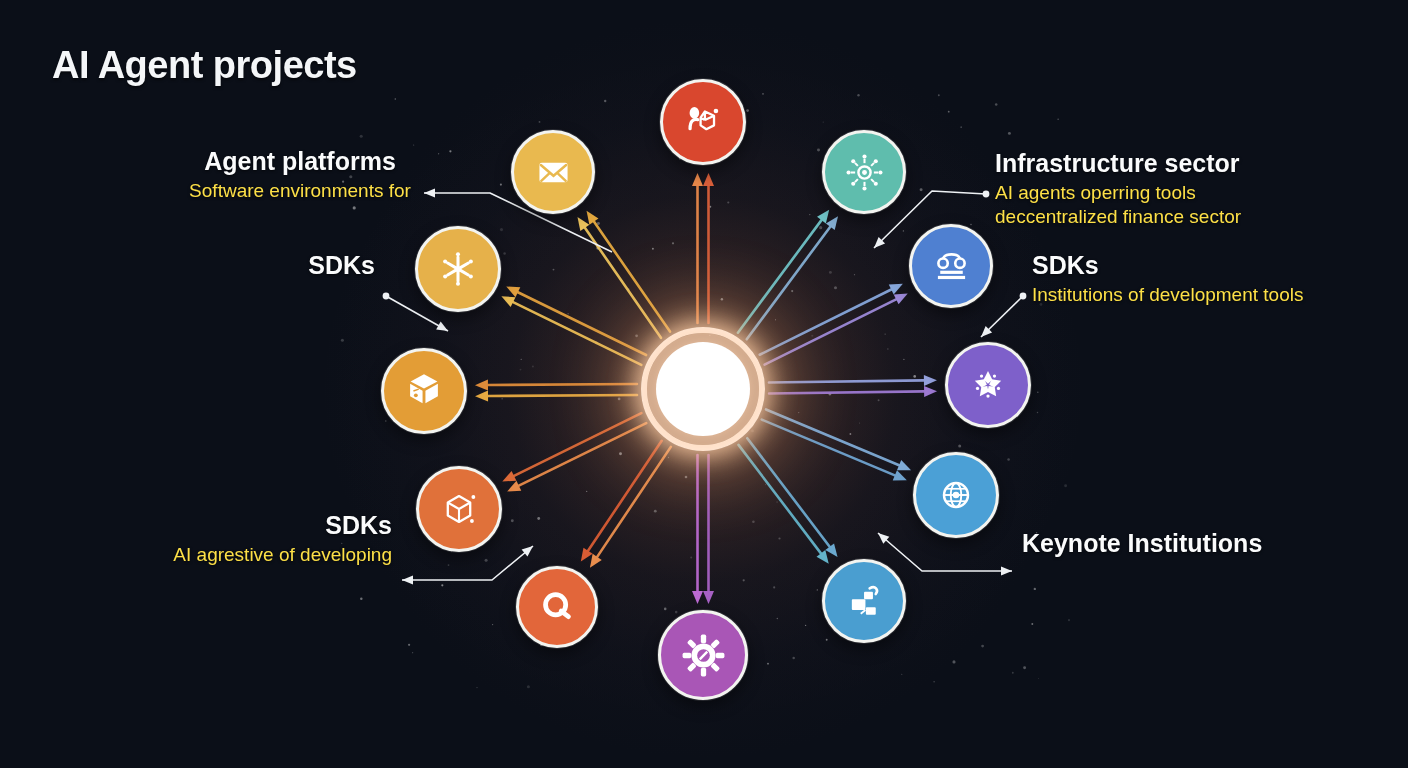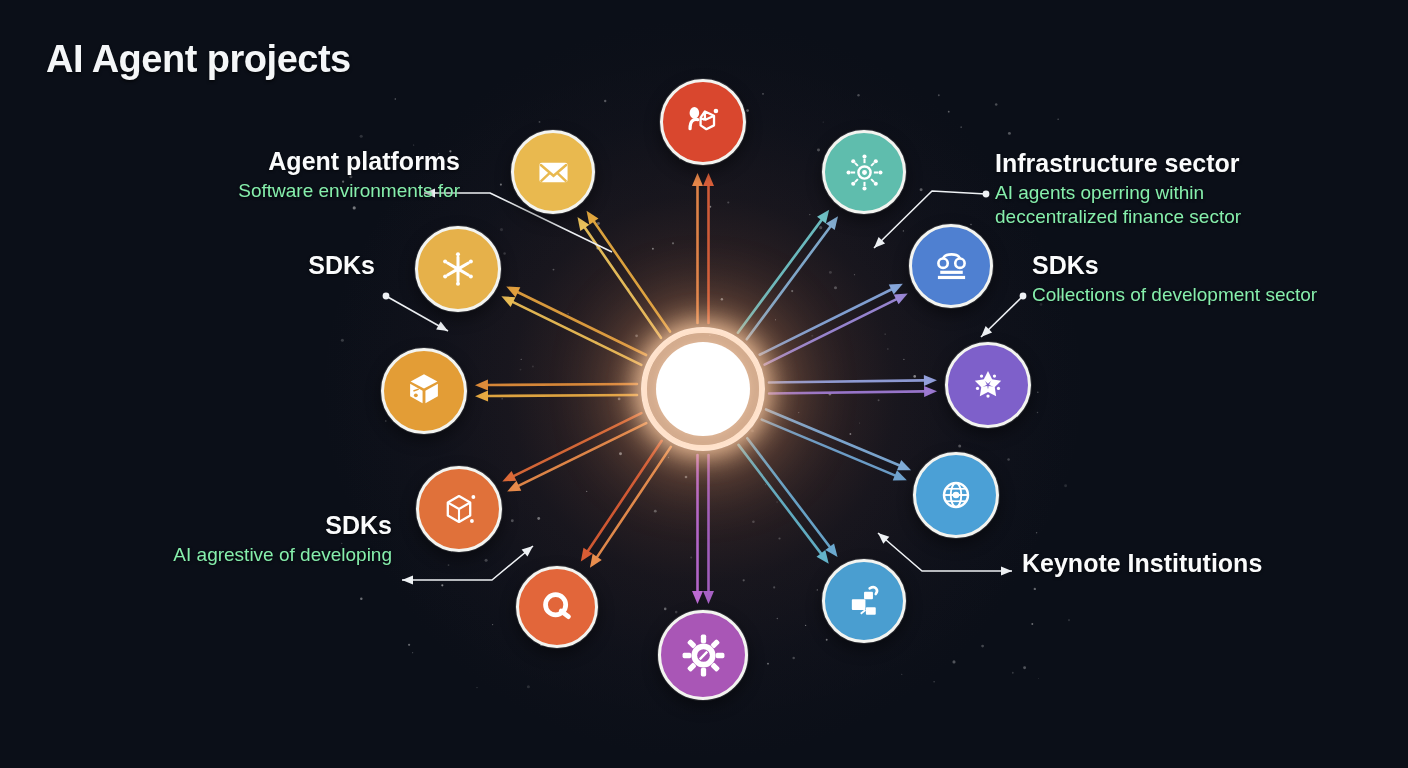--- a/index.html
+++ b/index.html
@@ -9,46 +9,46 @@
     font-family:"Liberation Sans", sans-serif;color:#f2f4f6;
   }
   .glow{
     position:absolute;inset:0;pointer-events:none;
     background:
       radial-gradient(circle at 703px 389px, rgba(255,195,150,.34) 0%, rgba(190,110,75,.20) 12%, rgba(95,58,50,.13) 24%, rgba(60,40,45,.07) 34%, rgba(11,15,24,0) 46%),
       radial-gradient(560px 480px at 703px 389px, rgba(120,85,120,.06), rgba(11,15,24,0) 70%);
   }
   svg.layer{position:absolute;left:0;top:0;width:1408px;height:768px;}
   .page-title{
-    position:absolute;left:38px;top:30px;margin:8px;
+    position:absolute;left:38px;top:30px;margin:14px;
     font-size:38px;font-weight:bold;letter-spacing:-.5px;color:#f4f6f8;
     text-shadow:0 2px 3px rgba(0,0,0,.55);
   }
   .orb{
     position:absolute;left:641px;top:327px;width:124px;height:124px;border-radius:50%;
     border:6px solid #fff;box-sizing:border-box;
     display:flex;align-items:center;justify-content:center;
     box-shadow:0 0 26px 6px rgba(255,205,160,.55), inset 0 0 14px rgba(255,220,190,.8);
   }
   .orb-core{
     width:94px;height:94px;border-radius:50%;background:#fff;
     box-shadow:0 0 70px 34px rgba(255,175,115,.45), 0 0 26px 10px rgba(255,235,215,.9);
   }
   .node{
     position:absolute;border-radius:50%;box-sizing:border-box;
     border:3px solid #f3f4f0;display:flex;align-items:center;justify-content:center;
     box-shadow:0 0 0 1px rgba(255,255,255,.12), 0 6px 16px rgba(0,0,0,.45);
   }
   .node svg{display:block;}
   .ann{position:absolute;text-shadow:0 1px 3px rgba(0,0,0,.65);}
-  .ann.align-center{text-align:right;}
+  .ann.align-center{text-align:center;}
   .ann.align-right{text-align:right;}
   .ann.align-left{text-align:left;}
   .ann-title{font-size:25px;font-weight:bold;color:#fafbfc;line-height:1.2;margin-bottom:3px;}
-  .ann-line{font-size:19px;color:#86efac;line-height:1.24;}
+  .ann-line{font-size:19px;color:#fde047;line-height:1.24;}
 </style>
 </head>
 <body>
 
 <div class="canvas">
   <div class="glow"></div>
   <svg class="layer" id="links">
       <circle cx="875.5" cy="571.7" r="0.68" fill="#fff" opacity="0.43"></circle>
       <circle cx="679.8" cy="158.7" r="0.93" fill="#fff" opacity="0.31"></circle>
       <circle cx="502.2" cy="398.7" r="0.85" fill="#fff" opacity="0.17"></circle>
@@ -413,24 +413,24 @@
       </div>
       <div class="ann align-right" style="left: 115px; top: 250px; width: 260px;">
         <div class="ann-title">SDKs</div>
       </div>
       <div class="ann align-right" style="left: 130px; top: 510px; width: 262px;">
         <div class="ann-title">SDKs</div>
         <div class="ann-line">AI agrestive of developing</div>
       </div>
       <div class="ann align-left" style="left: 995px; top: 148px; width: 340px;">
         <div class="ann-title">Infrastructure sector</div>
-        <div class="ann-line">AI agents operring within</div>
+        <div class="ann-line">AI agents operring tools</div>
         <div class="ann-line">deccentralized finance sector</div>
       </div>
       <div class="ann align-left" style="left: 1032px; top: 250px; width: 300px;">
         <div class="ann-title">SDKs</div>
-        <div class="ann-line">Collections of development sector</div>
-      </div>
-      <div class="ann align-left" style="left: 1022px; top: 548px; width: 320px;">
+        <div class="ann-line">Institutions of development tools</div>
+      </div>
+      <div class="ann align-left" style="left: 1022px; top: 528px; width: 320px;">
         <div class="ann-title">Keynote Institutions</div>
       </div>
     </div>
 </div>
 
 </body></html>

